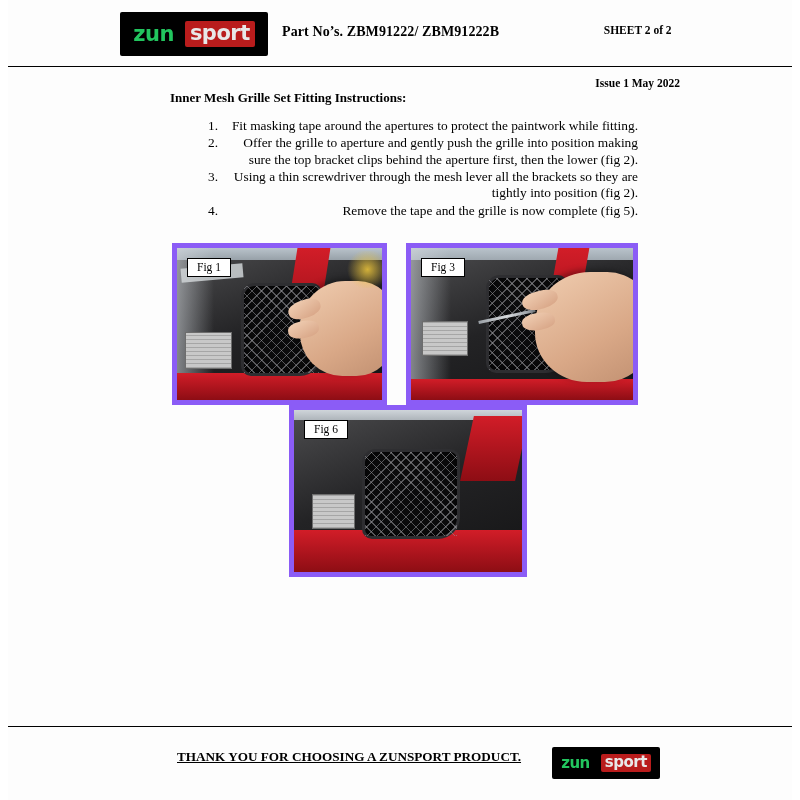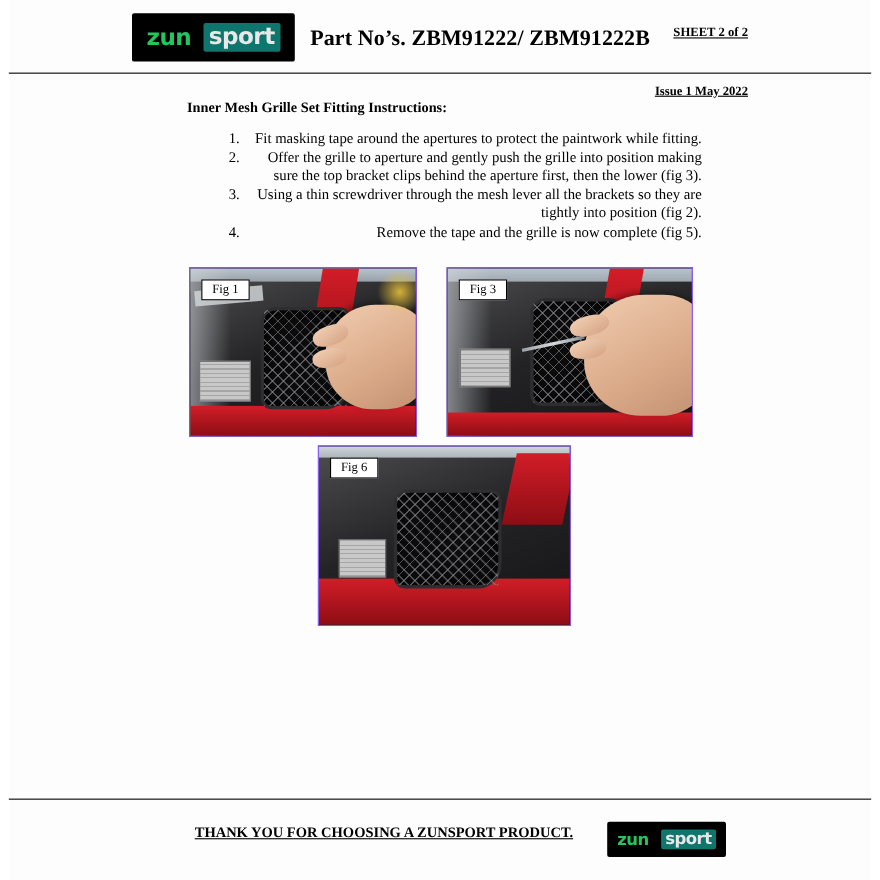--- a/index.html
+++ b/index.html
@@ -61,43 +61,42 @@
     letter-spacing: -0.5px;
     line-height: 1;
     display: flex;
     align-items: center;
   }
   .logo-zun {
     color: #22c55e;
   }
   .logo-sport {
     color: #e8e8e8;
-    background: #0f766e;
+    background: #b91c1c;
     padding: 2px 5px 3px 5px;
     border-radius: 2px;
     margin-left: 11px;
   }
   .part-no {
     position: absolute;
     left: 162px;
     top: 12px;
-    font-size: 20px;
+    font-size: 14px;
     font-weight: bold;
     letter-spacing: 0.1px;
     white-space: nowrap;
   }
   .sheet-block {
     position: absolute;
     right: 0;
     top: 10px;
-    text-align: right;
+    text-align: center;
     font-size: 11.5px;
     font-weight: bold;
     line-height: 1.45;
-    text-decoration: underline;
   }
   .sheet-line-1 { white-space: nowrap; }
   .sheet-line-2 { white-space: nowrap; margin-top: 36px; }
 
   .header-rule {
     position: absolute;
     left: 8px;
     top: 66px;
     width: 784px;
     height: 1px;
@@ -131,21 +130,21 @@
     padding-right: 7px;
   }
   .step-text {
     flex: 1 1 auto;
     text-align: right;
   }
 
   
   .fig {
     position: absolute;
-    border: 1px solid #8b5cf6;
+    border: 5px solid #8b5cf6;
     overflow: hidden;
     background: #2a2a2a;
   }
   .fig-label {
     position: absolute;
     left: 10px;
     top: 10px;
     background: #fff;
     border: 1px solid #000;
     font-size: 11.5px;
@@ -298,21 +297,21 @@
 
   <div class="instructions-title">Inner Mesh Grille Set Fitting Instructions:</div>
 
   <div class="steps">
     <div class="step">
       <div class="step-num">1.</div>
       <div class="step-text">Fit masking tape around the apertures to protect the paintwork while fitting.</div>
     </div>
     <div class="step">
       <div class="step-num">2.</div>
-      <div class="step-text">Offer the grille to aperture and gently push the grille into position making sure the top bracket clips behind the aperture first, then the lower (fig 3).</div>
+      <div class="step-text">Offer the grille to aperture and gently push the grille into position making sure the top bracket clips behind the aperture first, then the lower (fig 2).</div>
     </div>
     <div class="step">
       <div class="step-num">3.</div>
       <div class="step-text">Using a thin screwdriver through the mesh lever all the brackets so they are tightly into position (fig 2).</div>
     </div>
     <div class="step">
       <div class="step-num">4.</div>
       <div class="step-text">Remove the tape and the grille is now complete (fig 5).</div>
     </div>
   </div>

